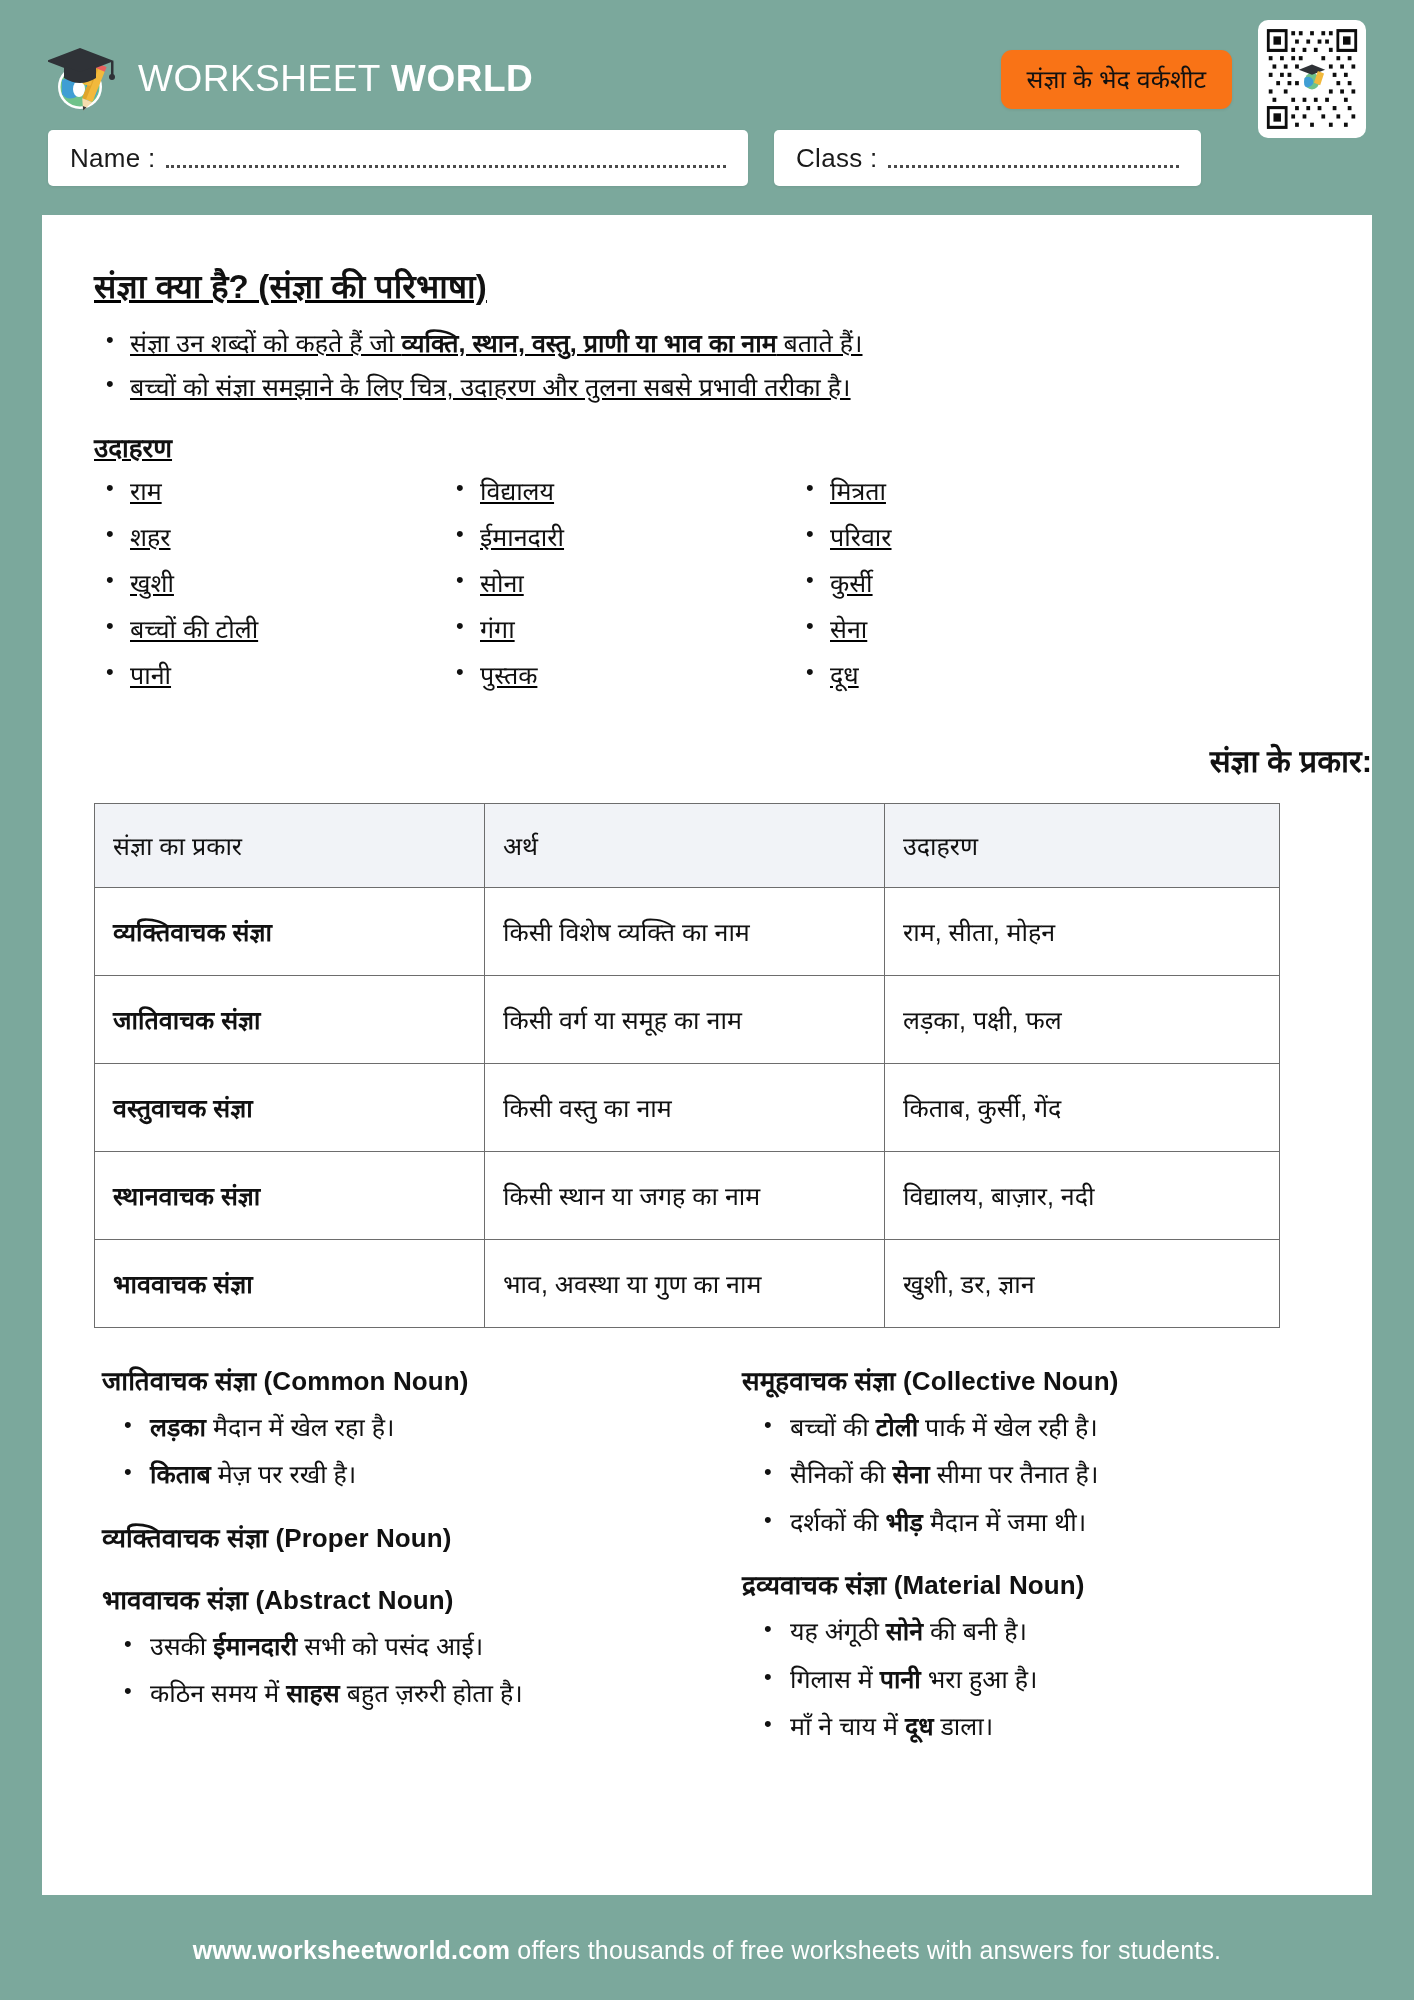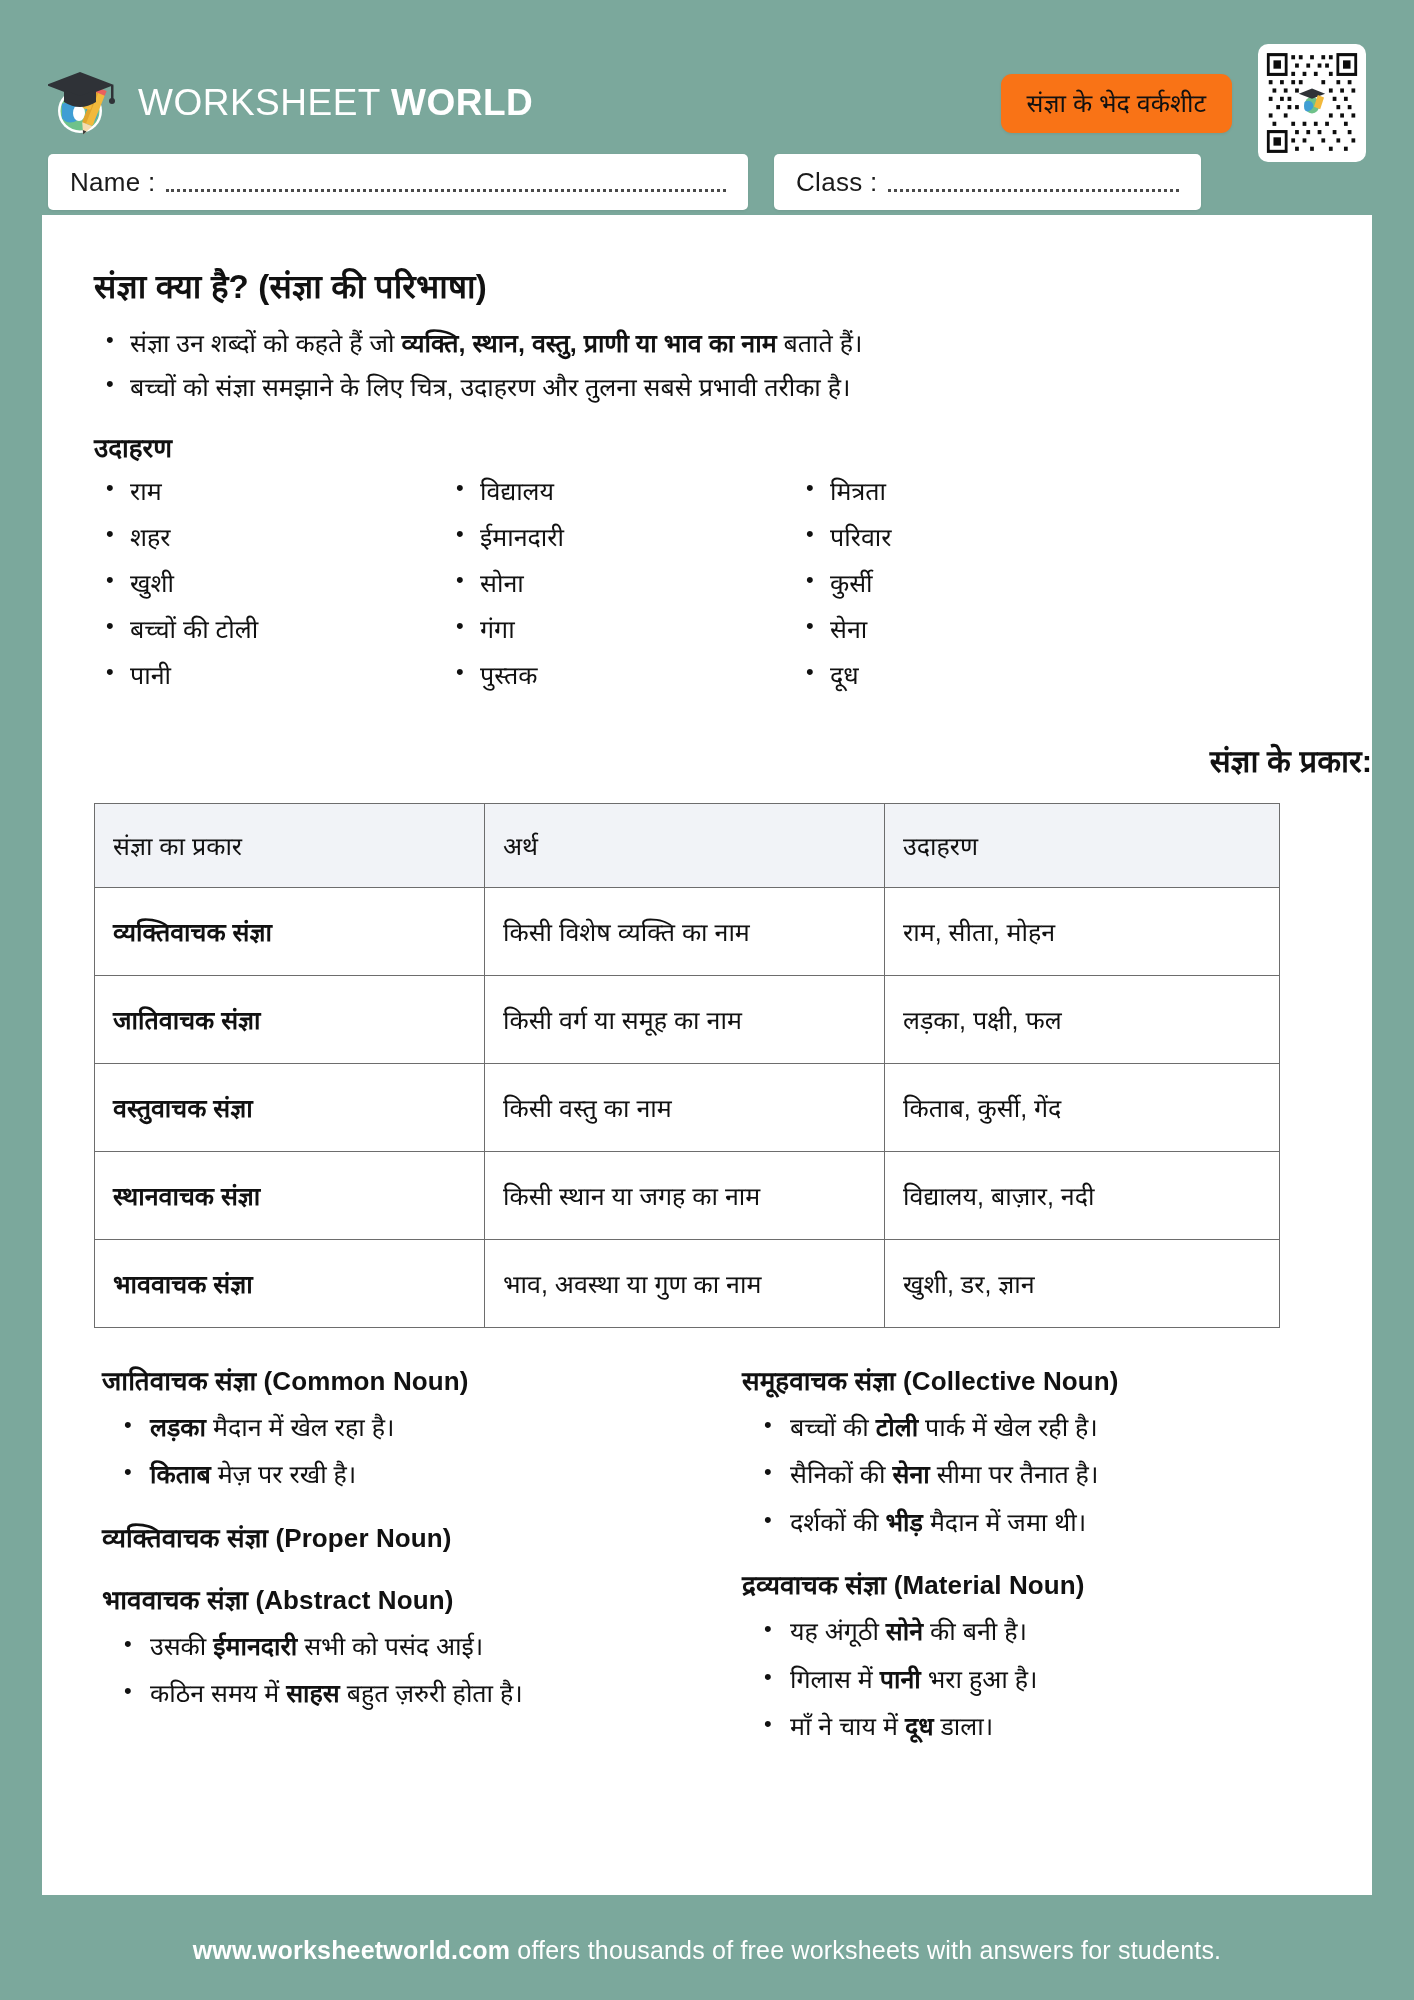--- a/index.html
+++ b/index.html
@@ -13,22 +13,21 @@
   body {
     background: #7ba89c;
     font-family: "Liberation Sans", "DejaVu Sans", sans-serif;
     position: relative;
   }
 
   
   .page-header {
     position: relative;
     height: 215px;
-    padding: 0 48px;
-    margin-top: 36px;
+    padding: 12px 48px;
   }
 
   .header-top {
     display: flex;
     align-items: center;
     height: 110px;
     padding-top: 24px;
   }
 
   .brand {
@@ -129,20 +128,21 @@
   .torn-top {
     position: absolute;
     top: 0; left: 0;
     width: 100%;
     height: 26px;
     display: block;
   }
 
   .sheet-inner {
     padding: 48px 52px 0 52px;
+    text-decoration: underline;
   }
 
   
   h1.section-title {
     font-size: 33px;
     font-weight: 700;
     color: #111;
     letter-spacing: 0.2px;
     margin-bottom: 16px;
   }

